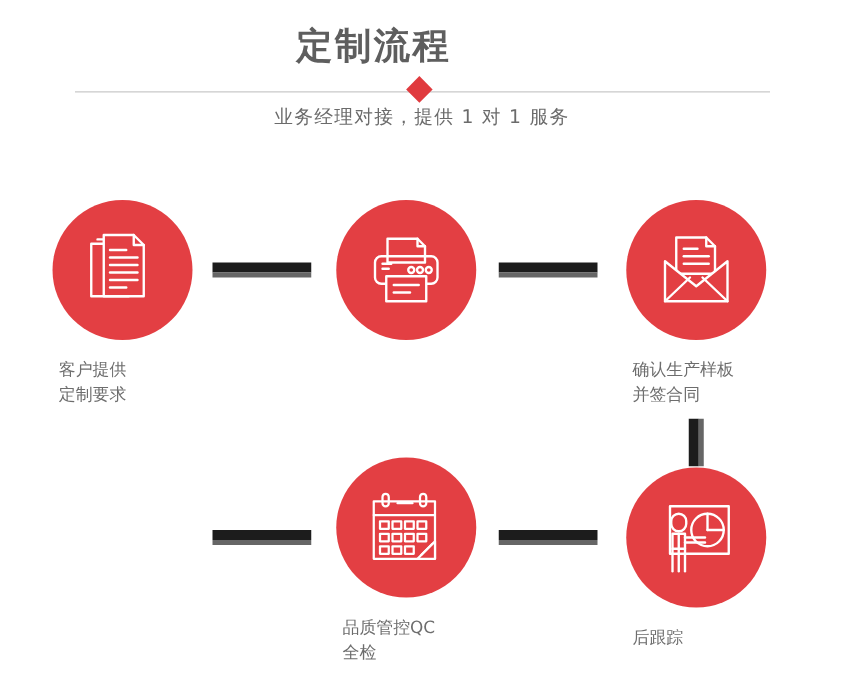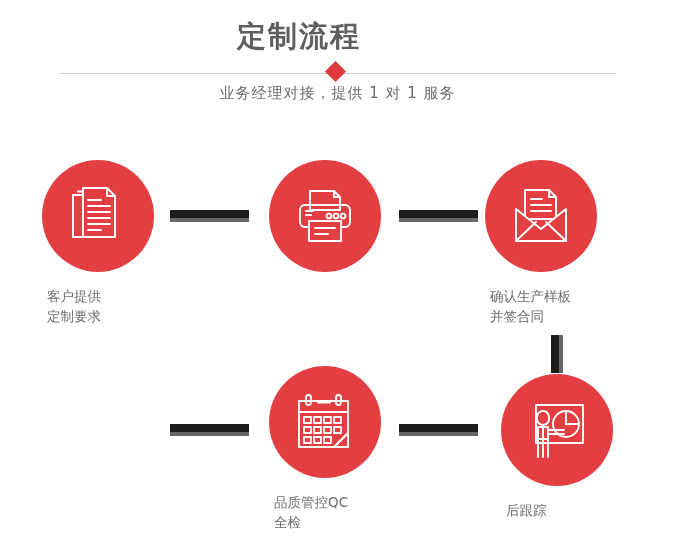--- a/index.html
+++ b/index.html
@@ -103,21 +103,21 @@
     font-size: 13.5px;
     line-height: 20px;
     color: #6d6d6d;
     text-align: left;
     padding-left: 29px;
   }
 
   
   .node-1 { left: 18px;  top: 160px; }
   .node-2 { left: 245px; top: 160px; }
-  .node-3 { left: 461px; top: 160px; }
+  .node-3 { left: 477px; top: 160px; }
   .node-4 { left: 18px;  top: 374px; }
   .node-5 { left: 245px; top: 366px; }
   .node-6 { left: 477px; top: 374px; }
 
   
   .conn-h {
     position: absolute;
     width: 79px;
     height: 12px;
   }

